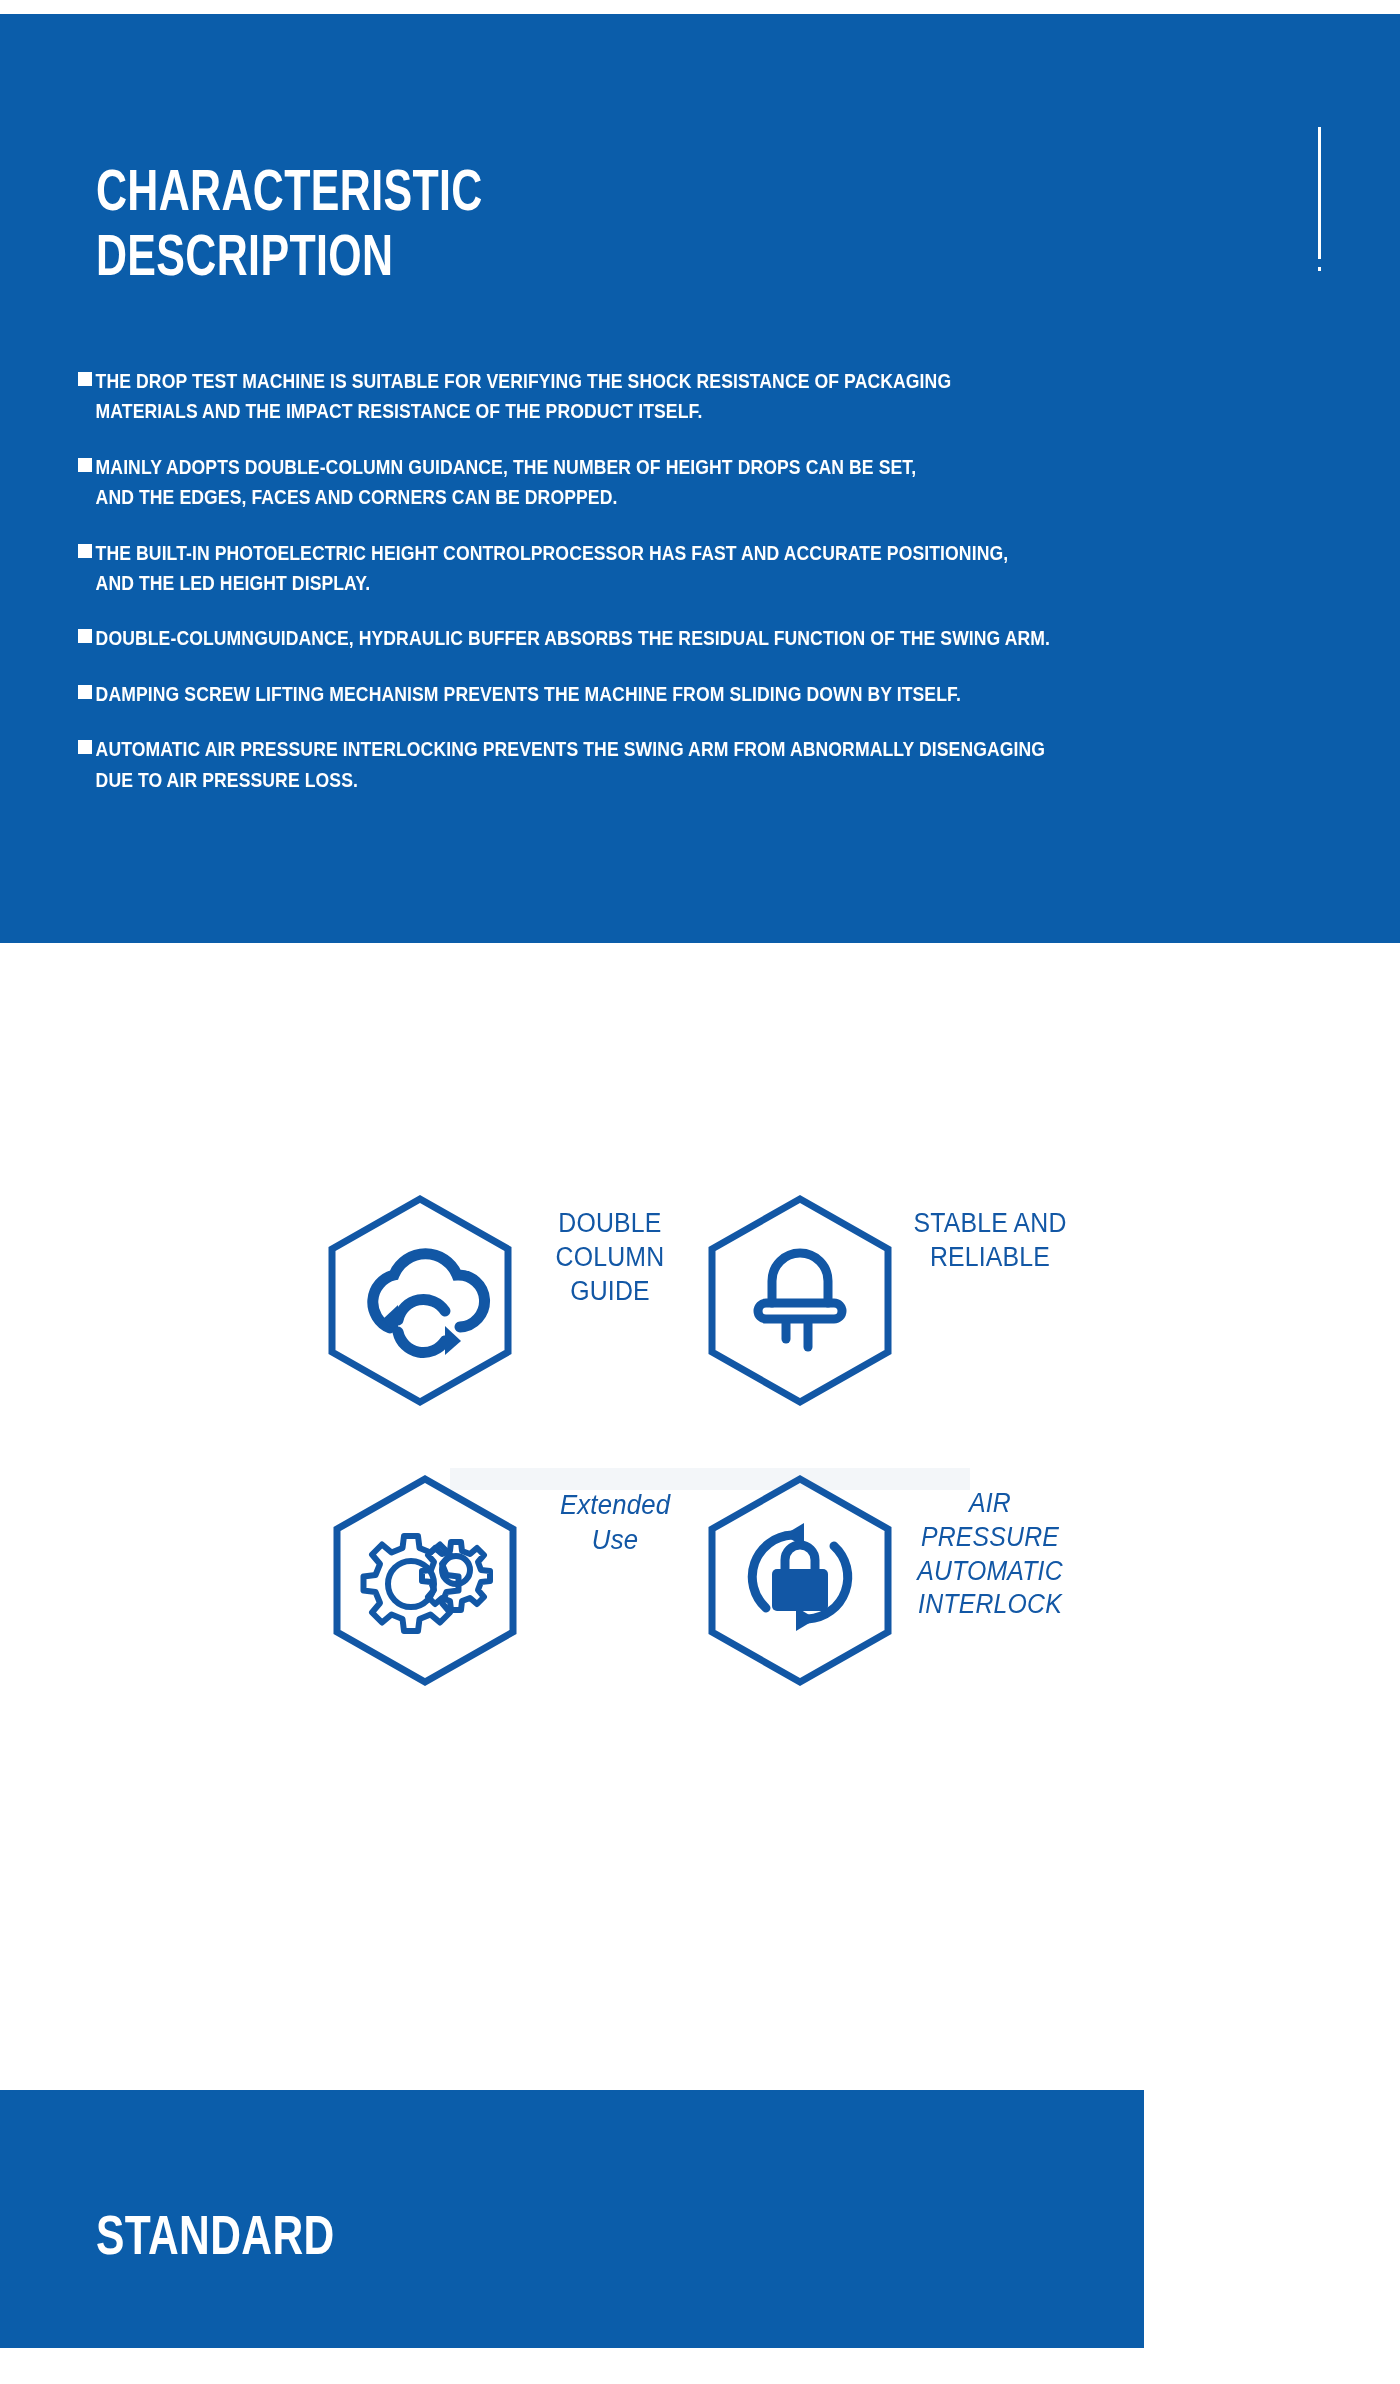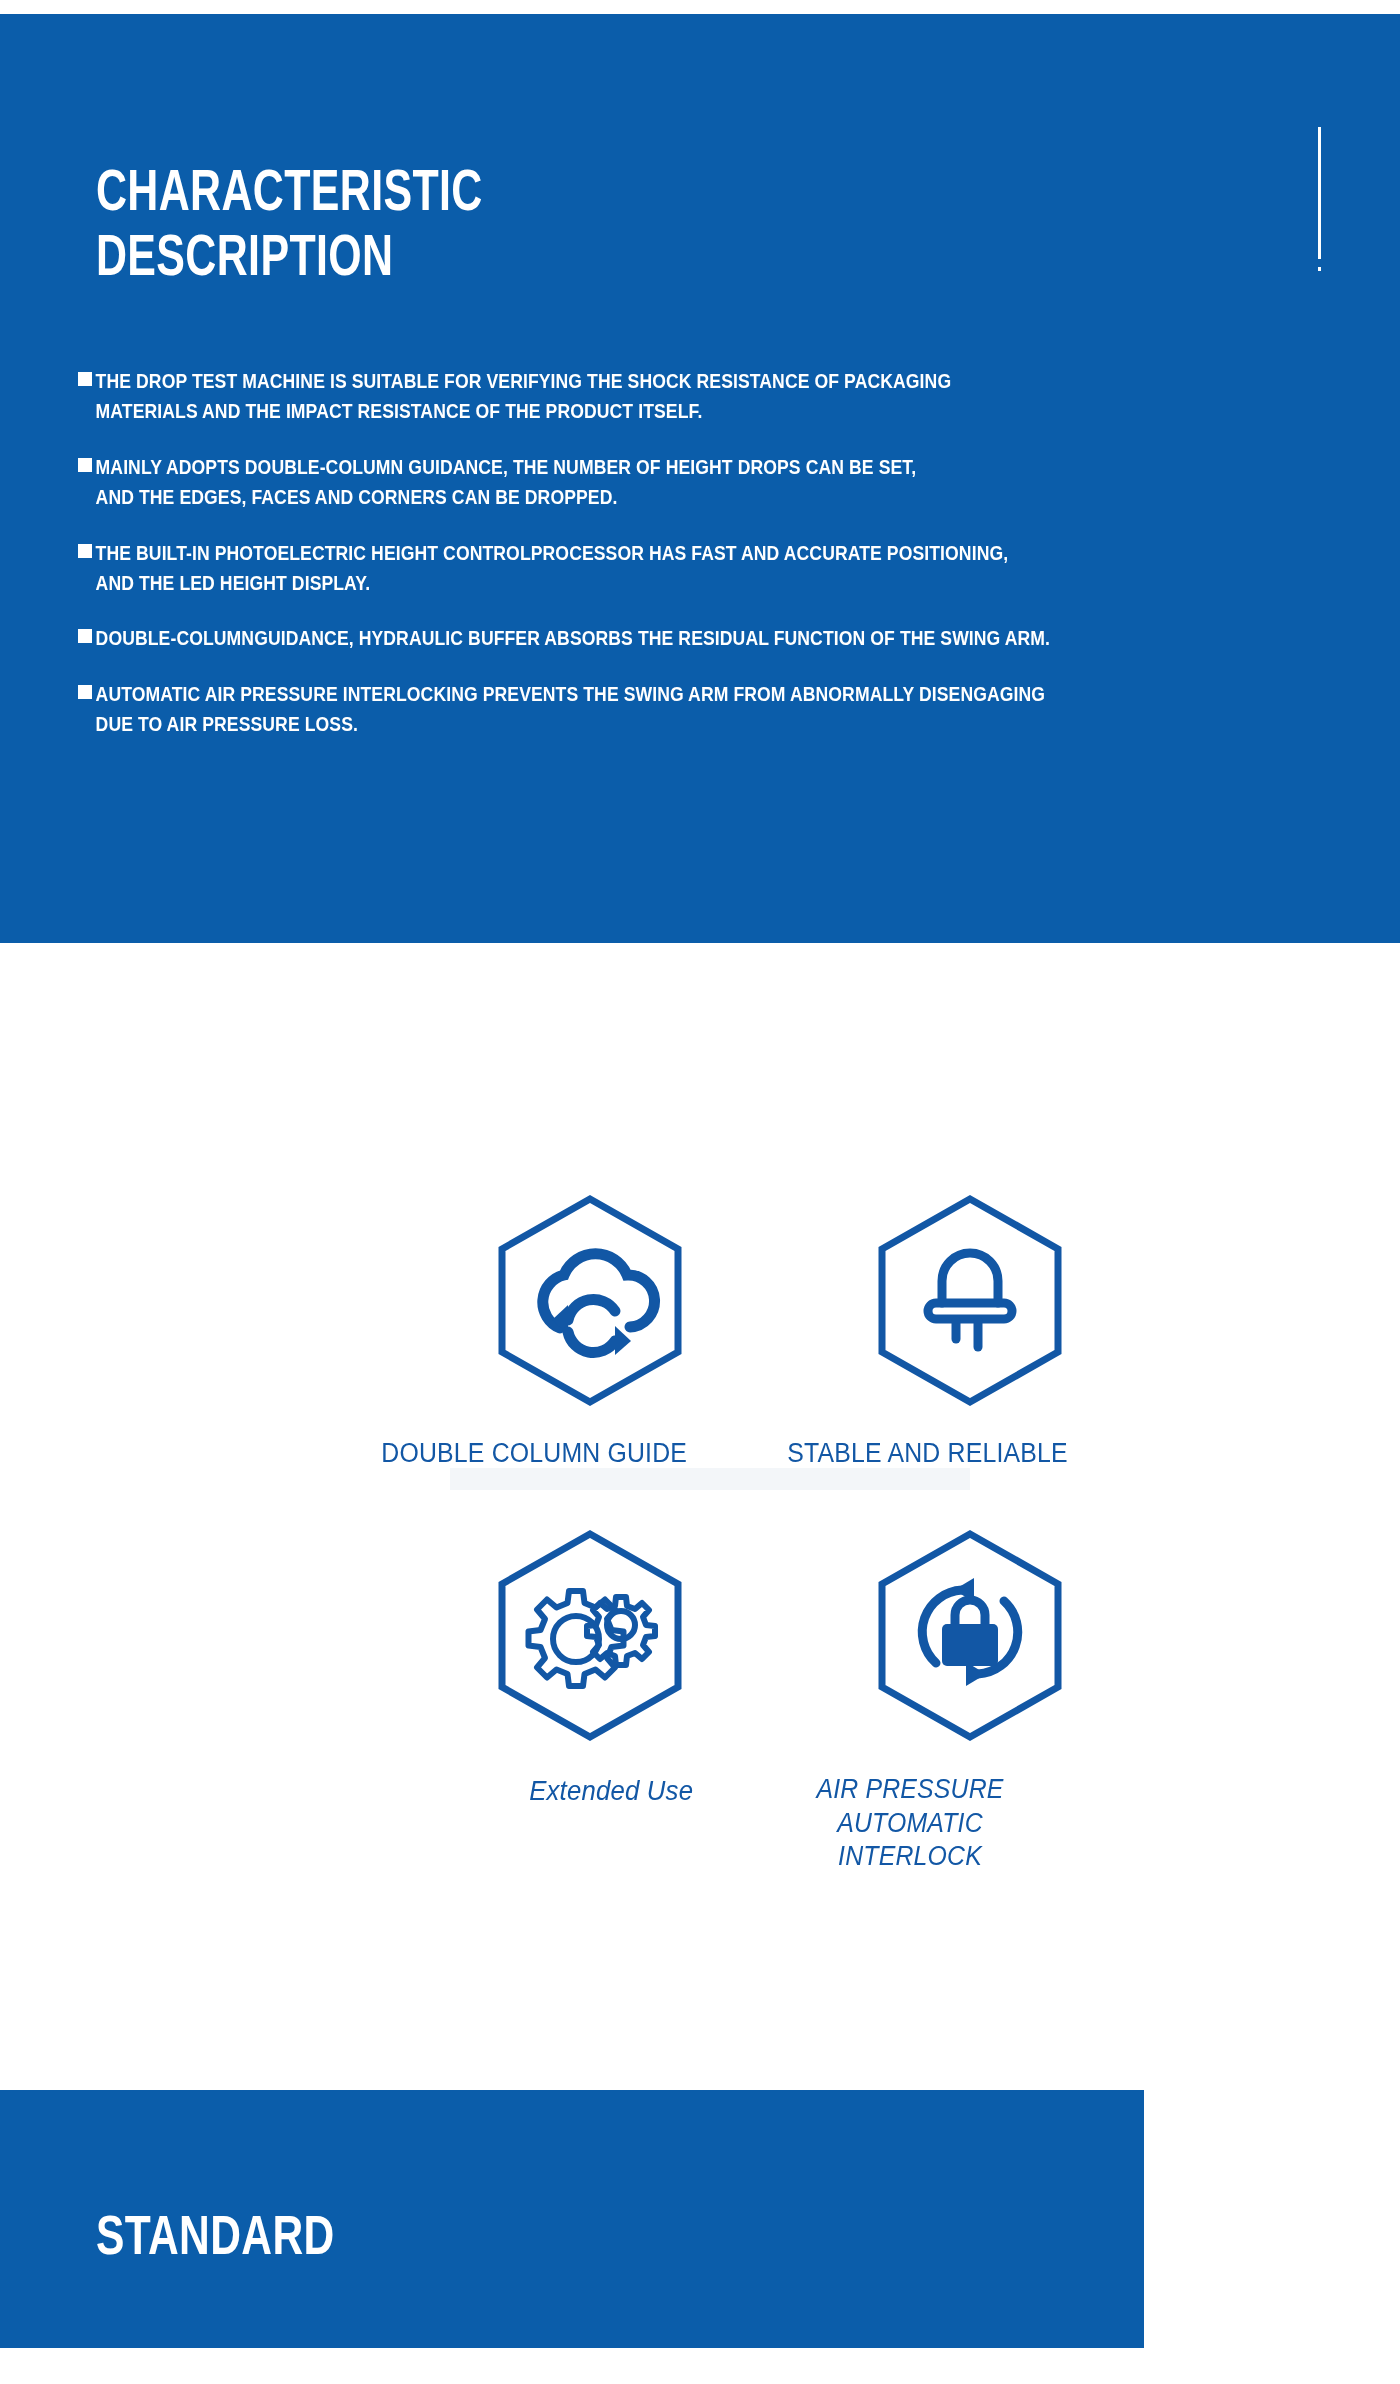--- a/index.html
+++ b/index.html
@@ -116,22 +116,22 @@
   .icon-row {
     display: flex;
     justify-content: center;
     align-items: flex-start;
   }
   .icon-row.row2 { margin-top: 50px; font-style: italic; }
 
   .icon-cell {
     width: 380px;
     display: flex;
-    flex-direction: column;
-    align-items: flex-end;
+    flex-direction: row;
+    align-items: flex-start;
   }
   .hex-wrap {
     width: 220px;
     height: 230px;
     display: flex;
     align-items: center;
     justify-content: center;
   }
   .hex-wrap svg { display: block; }
 
@@ -214,20 +214,24 @@
       <span class="bullet-marker"></span>
       <div class="feature-text">THE BUILT-IN PHOTOELECTRIC HEIGHT CONTROLPROCESSOR HAS FAST AND ACCURATE POSITIONING,
 AND THE LED HEIGHT DISPLAY.</div>
     </div>
 
     <div class="feature-item">
       <span class="bullet-marker"></span>
       <div class="feature-text">DOUBLE-COLUMNGUIDANCE, HYDRAULIC BUFFER ABSORBS THE RESIDUAL FUNCTION OF THE SWING ARM.</div>
     </div>
 
+    <div class="feature-item">
+      <span class="bullet-marker"></span>
+      <div class="feature-text">DAMPING SCREW LIFTING MECHANISM PREVENTS THE MACHINE FROM SLIDING DOWN BY ITSELF.</div>
+    </div>
 
     <div class="feature-item">
       <span class="bullet-marker"></span>
       <div class="feature-text">AUTOMATIC AIR PRESSURE INTERLOCKING PREVENTS THE SWING ARM FROM ABNORMALLY DISENGAGING
 DUE TO AIR PRESSURE LOSS.</div>
     </div>
 
 
   </div>
 </section>

